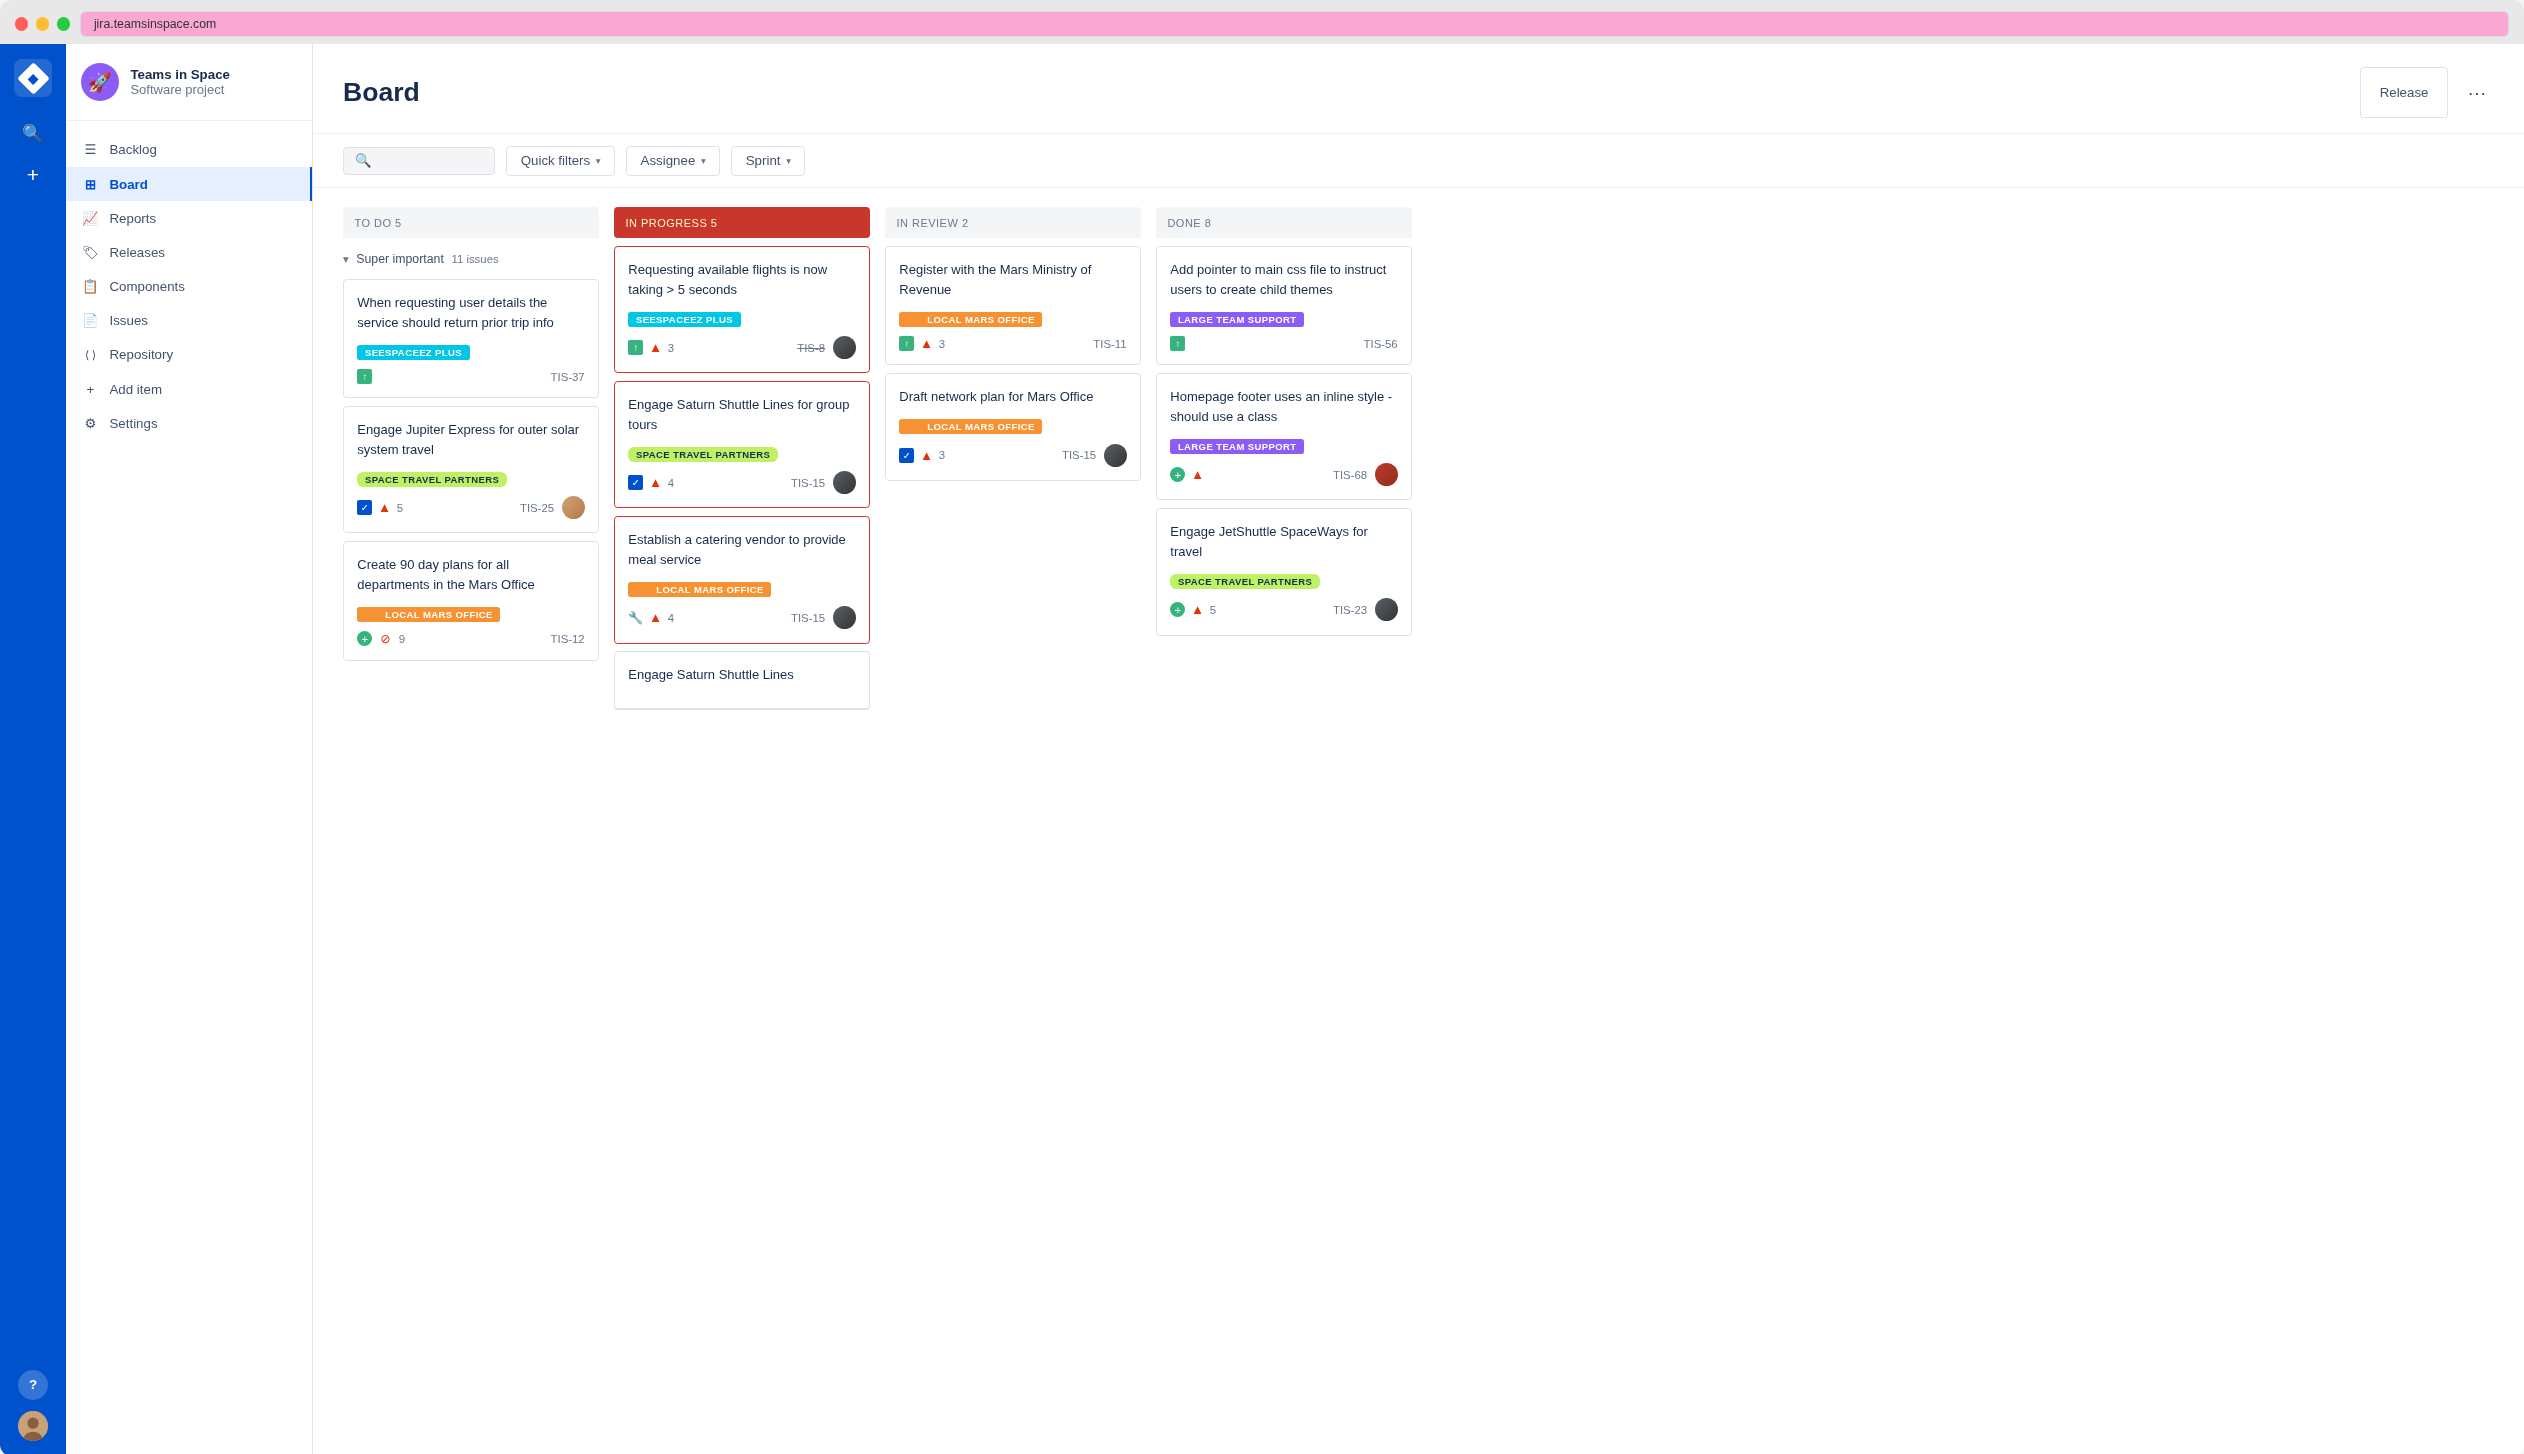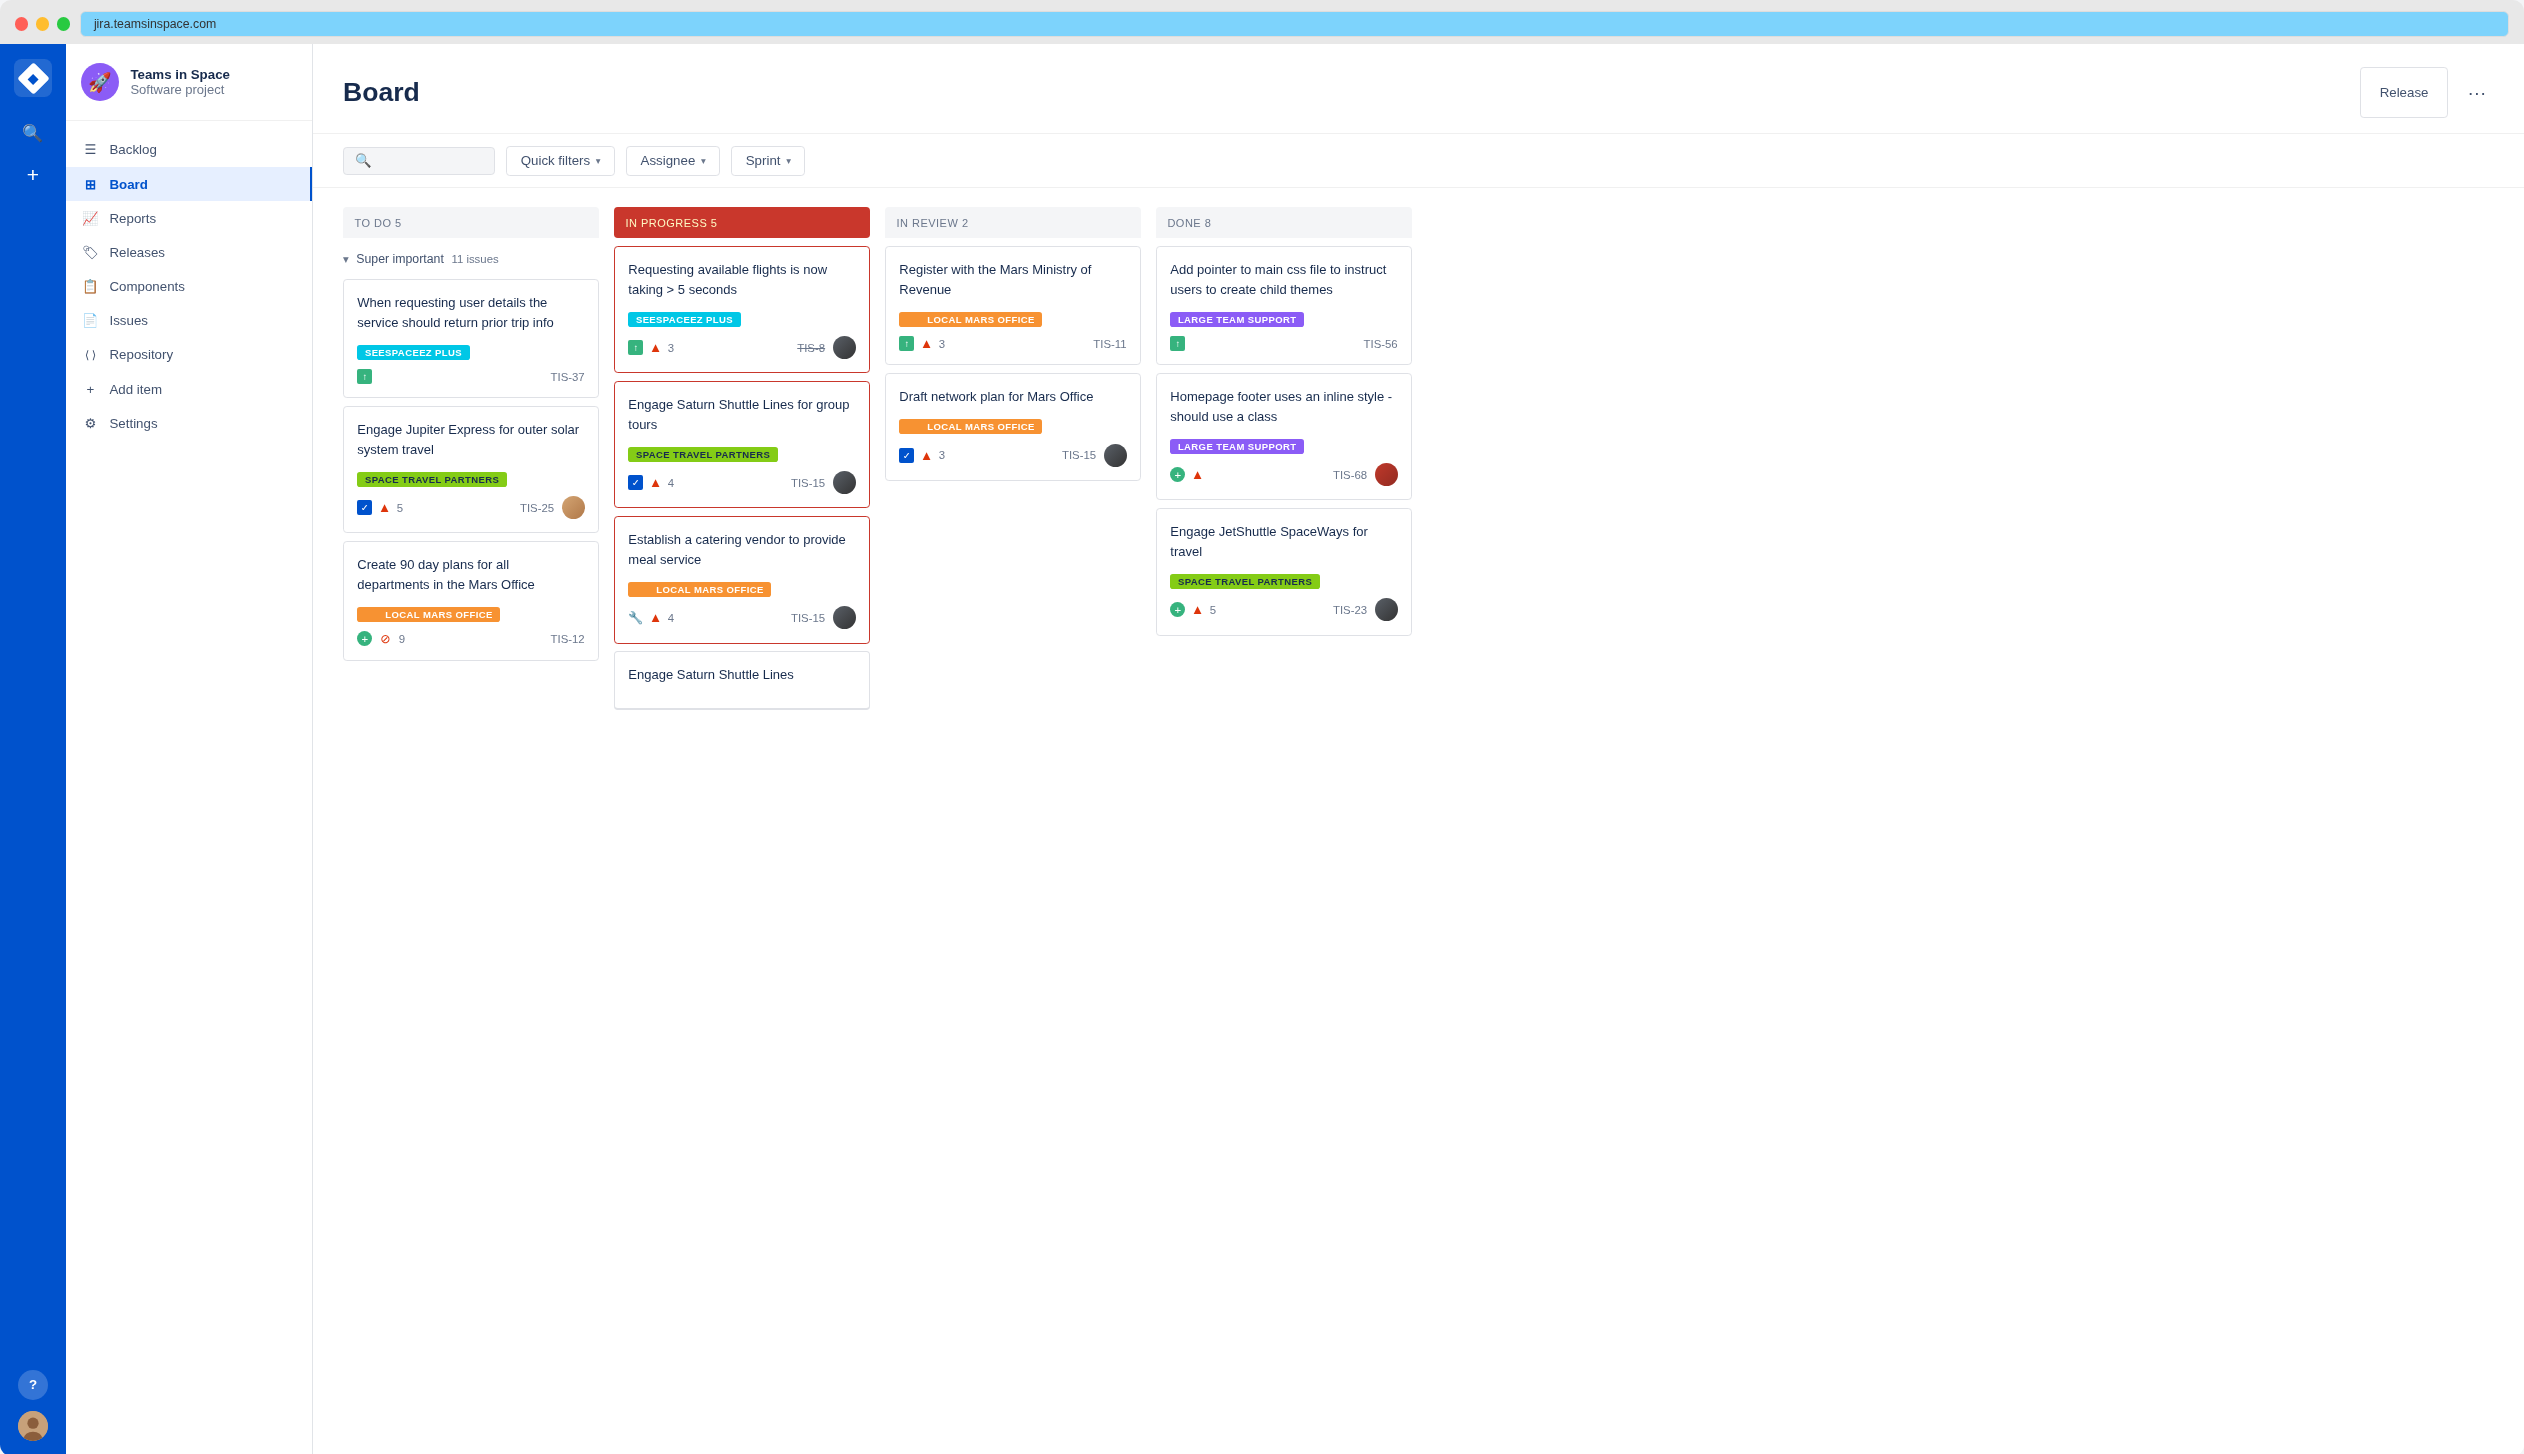--- a/index.html
+++ b/index.html
@@ -5,21 +5,21 @@
     * { box-sizing: border-box; margin: 0; padding: 0; }
     body { font-family: -apple-system, BlinkMacSystemFont, 'Segoe UI', sans-serif; background: #f4f5f7; overflow: hidden; }
 
     
     .browser-chrome { background: #e8e8e8; border-radius: 11.4px 11.4px 0 0; padding: 11.4px 15px 7.6px; display: flex; align-items: center; gap: 9.5px; }
     .browser-dots { display: flex; gap: 7.6px; }
     .dot { width: 13.3px; height: 13.3px; border-radius: 50%; }
     .dot-red { background: #ff5f57; }
     .dot-yellow { background: #ffbd2e; }
     .dot-green { background: #28ca41; }
-    .address-bar { flex: 1; background: #7dd3fc; border-radius: 5.7px; padding: 4.7px 13.3px; font-size: 12.3px; color: #333; border: 0.9px solid #ddd; }
+    .address-bar { flex: 1; background: #f9a8d4; border-radius: 5.7px; padding: 4.7px 13.3px; font-size: 12.3px; color: #333; border: 0.9px solid #ddd; }
 
     
     .app { display: flex; height: calc(100vh - 42px); background: white; border-radius: 0 0 11.4px 11.4px; overflow: hidden; }
 
     
     .global-nav { width: 66px; background: #0052cc; display: flex; flex-direction: column; align-items: center; padding: 15px 0; gap: 7.6px; flex-shrink: 0; }
     .global-nav-logo { width: 38px; height: 38px; background: #fff2; border-radius: 7.6px; display: flex; align-items: center; justify-content: center; margin-bottom: 11.4px; }
     .global-nav-icon { width: 34px; height: 34px; border-radius: 5.7px; display: flex; align-items: center; justify-content: center; cursor: pointer; color: rgba(255,255,255,0.8); font-size: 17px; }
     .global-nav-bottom { margin-top: auto; display: flex; flex-direction: column; align-items: center; gap: 11.4px; }
     .help-circle { width: 30px; height: 30px; border-radius: 50%; background: rgba(255,255,255,0.2); display: flex; align-items: center; justify-content: center; color: white; font-size: 13.3px; font-weight: bold; cursor: pointer; }
@@ -64,21 +64,21 @@
     .group-header { display: flex; align-items: center; gap: 7.6px; padding: 5.7px 0; font-size: 12.3px; color: #42526e; cursor: pointer; }
     .group-header span { font-weight: 500; }
     .group-count { color: #6b778c; font-size: 11.4px; }
 
     
     .card { background: white; border: 0.9px solid #dfe1e6; border-radius: 3.8px; padding: 13.3px; cursor: pointer; transition: box-shadow 0.15s; }
     .card.highlighted { border: 1.9px solid #c9372c; }
     .card-title { font-size: 13px; color: #172b4d; line-height: 1.5; margin-bottom: 9.5px; }
     .card-label { display: inline-block; padding: 1.9px 7.6px; border-radius: 2.8px; font-size: 9.5px; font-weight: 700; text-transform: uppercase; letter-spacing: 0.4px; margin-bottom: 9.5px; }
     .label-cyan { background: #00c7e6; color: #fff; }
-    .label-yellow { background: #84cc16; color: #172b4d; }
+    .label-yellow { background: #bef264; color: #172b4d; border-radius: 6px; }
     .label-orange { background: #f79232; color: #fff; padding-left: 28px; }
     .label-purple { background: #8b5cf6; color: #fff; }
     .card-footer { display: flex; align-items: center; gap: 7.6px; }
     .card-icons { display: flex; align-items: center; gap: 5.7px; flex: 1; }
     .icon-story { width: 15px; height: 15px; background: #36b37e; border-radius: 1.9px; display: flex; align-items: center; justify-content: center; color: white; font-size: 9.5px; font-weight: bold; }
     .icon-check { width: 15px; height: 15px; background: #0052cc; border-radius: 1.9px; display: flex; align-items: center; justify-content: center; color: white; font-size: 9.5px; }
     .icon-wrench { width: 15px; height: 15px; display: flex; align-items: center; justify-content: center; font-size: 12.3px; }
     .icon-plus-circle { width: 15px; height: 15px; background: #36b37e; border-radius: 50%; display: flex; align-items: center; justify-content: center; color: white; font-size: 11.4px; }
     .icon-ban { width: 15px; height: 15px; display: flex; align-items: center; justify-content: center; font-size: 12.3px; color: #de350b; }
     .count-badge { font-size: 11.4px; color: #6b778c; }

